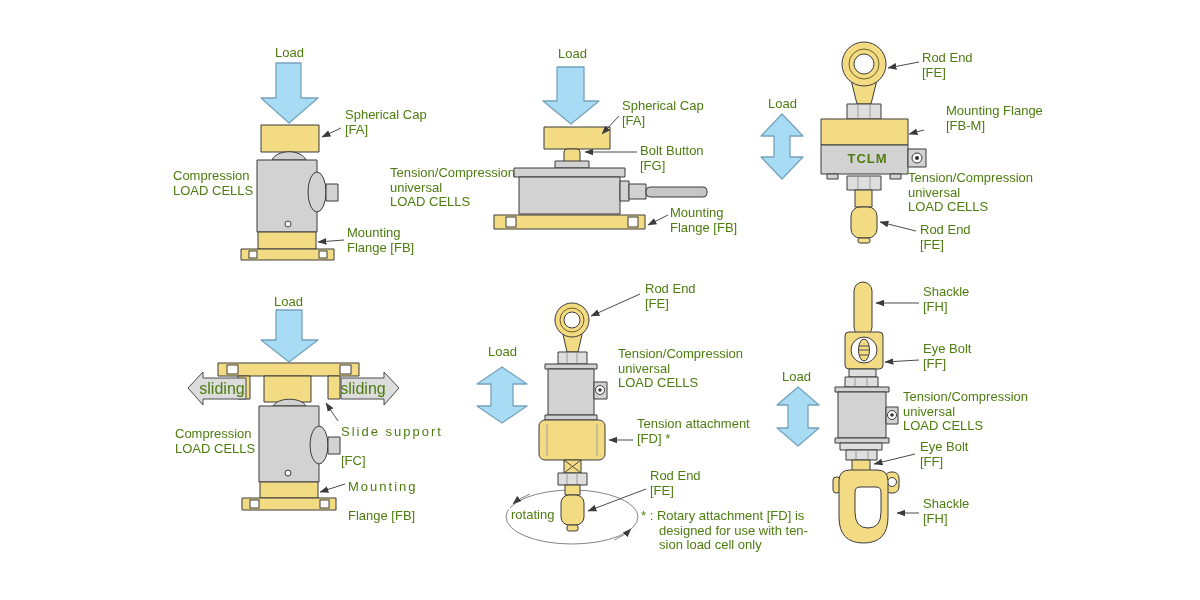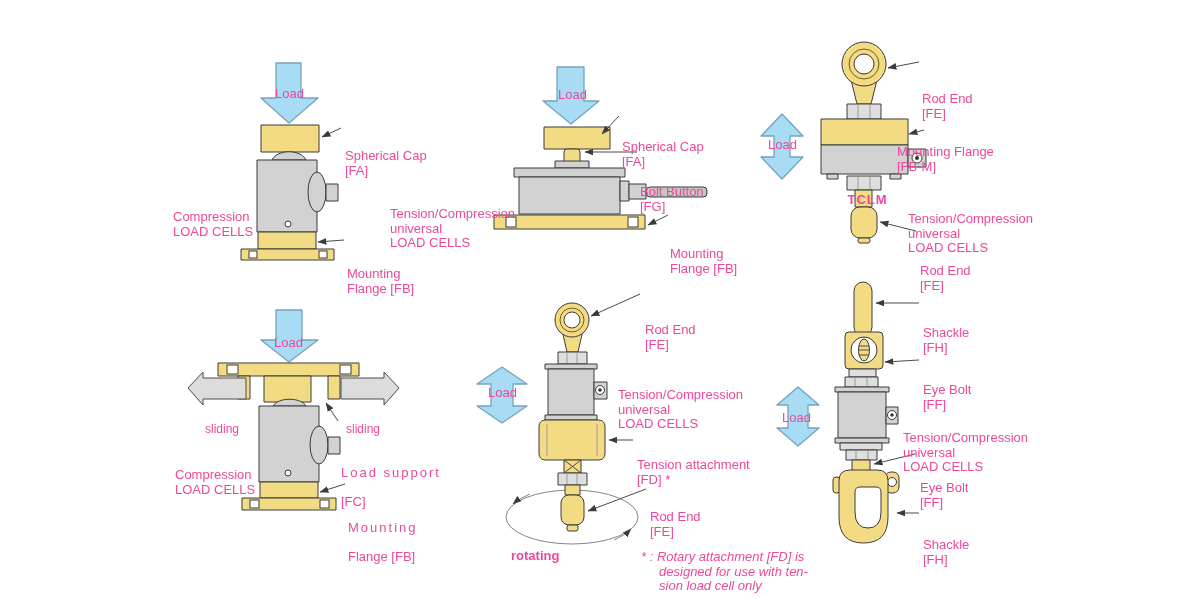--- a/index.html
+++ b/index.html
@@ -1,23 +1,23 @@
 <!DOCTYPE html>
 <html><head>
 <meta charset="utf-8">
 <style>
   html,body{margin:0;padding:0;}
   body{width:1200px;height:600px;background:#ffffff;font-family:"Liberation Sans",sans-serif;position:relative;overflow:hidden;}
   .stage{position:absolute;left:0;top:0;width:1200px;height:600px;}
-  .lbl{position:absolute;font-size:13px;line-height:14.5px;color:#ec4899;white-space:pre-line;margin-top:41px;}
-  .pre{white-space:pre;font-style:italic;}
+  .lbl{position:absolute;font-size:13px;line-height:14.5px;color:#4d7c0f;white-space:pre-line;}
+  .pre{white-space:pre;}
   .ls{letter-spacing:2px;}
   .ctr{text-align:center;}
-  .small{font-size:12px;line-height:13px;}
-  .bg{background:#ffffff;padding:0 2px;font-weight:bold;}
+  .small{font-size:16px;line-height:13px;}
+  .bg{background:#ffffff;padding:0 2px;}
   .tclm{font-weight:bold;letter-spacing:1px;}
   
   .fy{fill:#F3DB84;stroke:#3b3b3b;stroke-width:1;stroke-linejoin:round;}
   .fg{fill:#D2D2D2;stroke:#3b3b3b;stroke-width:1;stroke-linejoin:round;}
   .fn{fill:#DEDEDE;stroke:#3b3b3b;stroke-width:1;stroke-linejoin:round;}
   .fw{fill:#ffffff;stroke:#3b3b3b;stroke-width:1;}
   .fcab{fill:#C6C6C6;stroke:#3b3b3b;stroke-width:1;}
   .fb{fill:#A8DBF4;stroke:#76A3BC;stroke-width:1.3;stroke-linejoin:round;}
   .fa{fill:#DCDCDC;stroke:#4a4a4a;stroke-width:1;stroke-linejoin:round;}
   .ld{stroke:#4a4a4a;stroke-width:1;fill:none;}
@@ -206,34 +206,34 @@
 [FG]</div>
 <div class="lbl" style="left:390px;top:166px">Tension/Compression
 universal
 LOAD CELLS</div>
 <div class="lbl" style="left:670px;top:206px">Mounting
 Flange [FB]</div>
 
 <div class="lbl" style="left:768px;top:97px">Load</div>
 <div class="lbl" style="left:922px;top:51px">Rod End
 [FE]</div>
-<div class="lbl" style="left:897px;top:104px">Mounting Flange
+<div class="lbl" style="left:946px;top:104px">Mounting Flange
 [FB-M]</div>
 <div class="lbl tclm ctr" style="left:821px;top:152px;width:93px">TCLM</div>
 <div class="lbl" style="left:908px;top:171px">Tension/Compression
 universal
 LOAD CELLS</div>
 <div class="lbl" style="left:920px;top:223px">Rod End
 [FE]</div>
 
 <div class="lbl" style="left:274px;top:295px">Load</div>
 <div class="lbl small ctr" style="left:199px;top:382px;width:46px">sliding</div>
 <div class="lbl small ctr" style="left:340px;top:382px;width:46px">sliding</div>
 <div class="lbl" style="left:341px;top:410px">
-  <div class="ls">Load support</div>
+  <div class="ls">Slide support</div>
   <div>[FC]</div>
 </div>
 <div class="lbl" style="left:175px;top:427px">Compression
 LOAD CELLS</div>
 <div class="lbl" style="left:348px;top:465px">
   <div class="ls">Mounting</div>
   <div>Flange [FB]</div>
 </div>
 
 <div class="lbl" style="left:488px;top:345px">Load</div>

